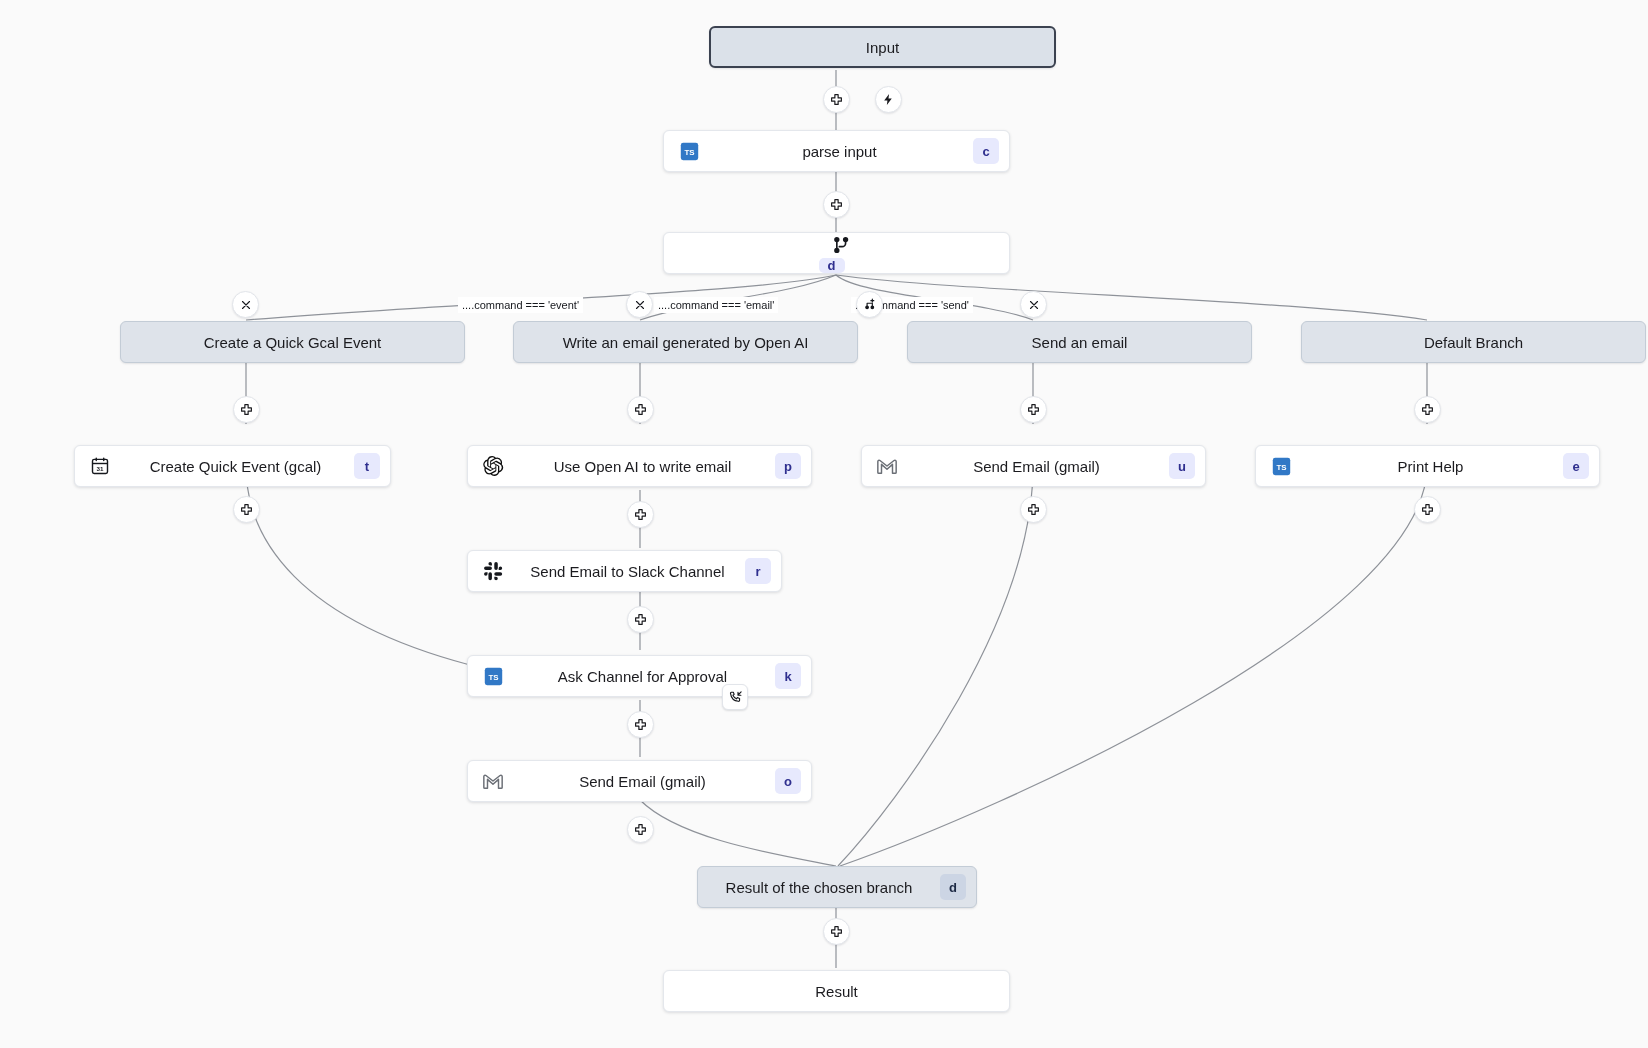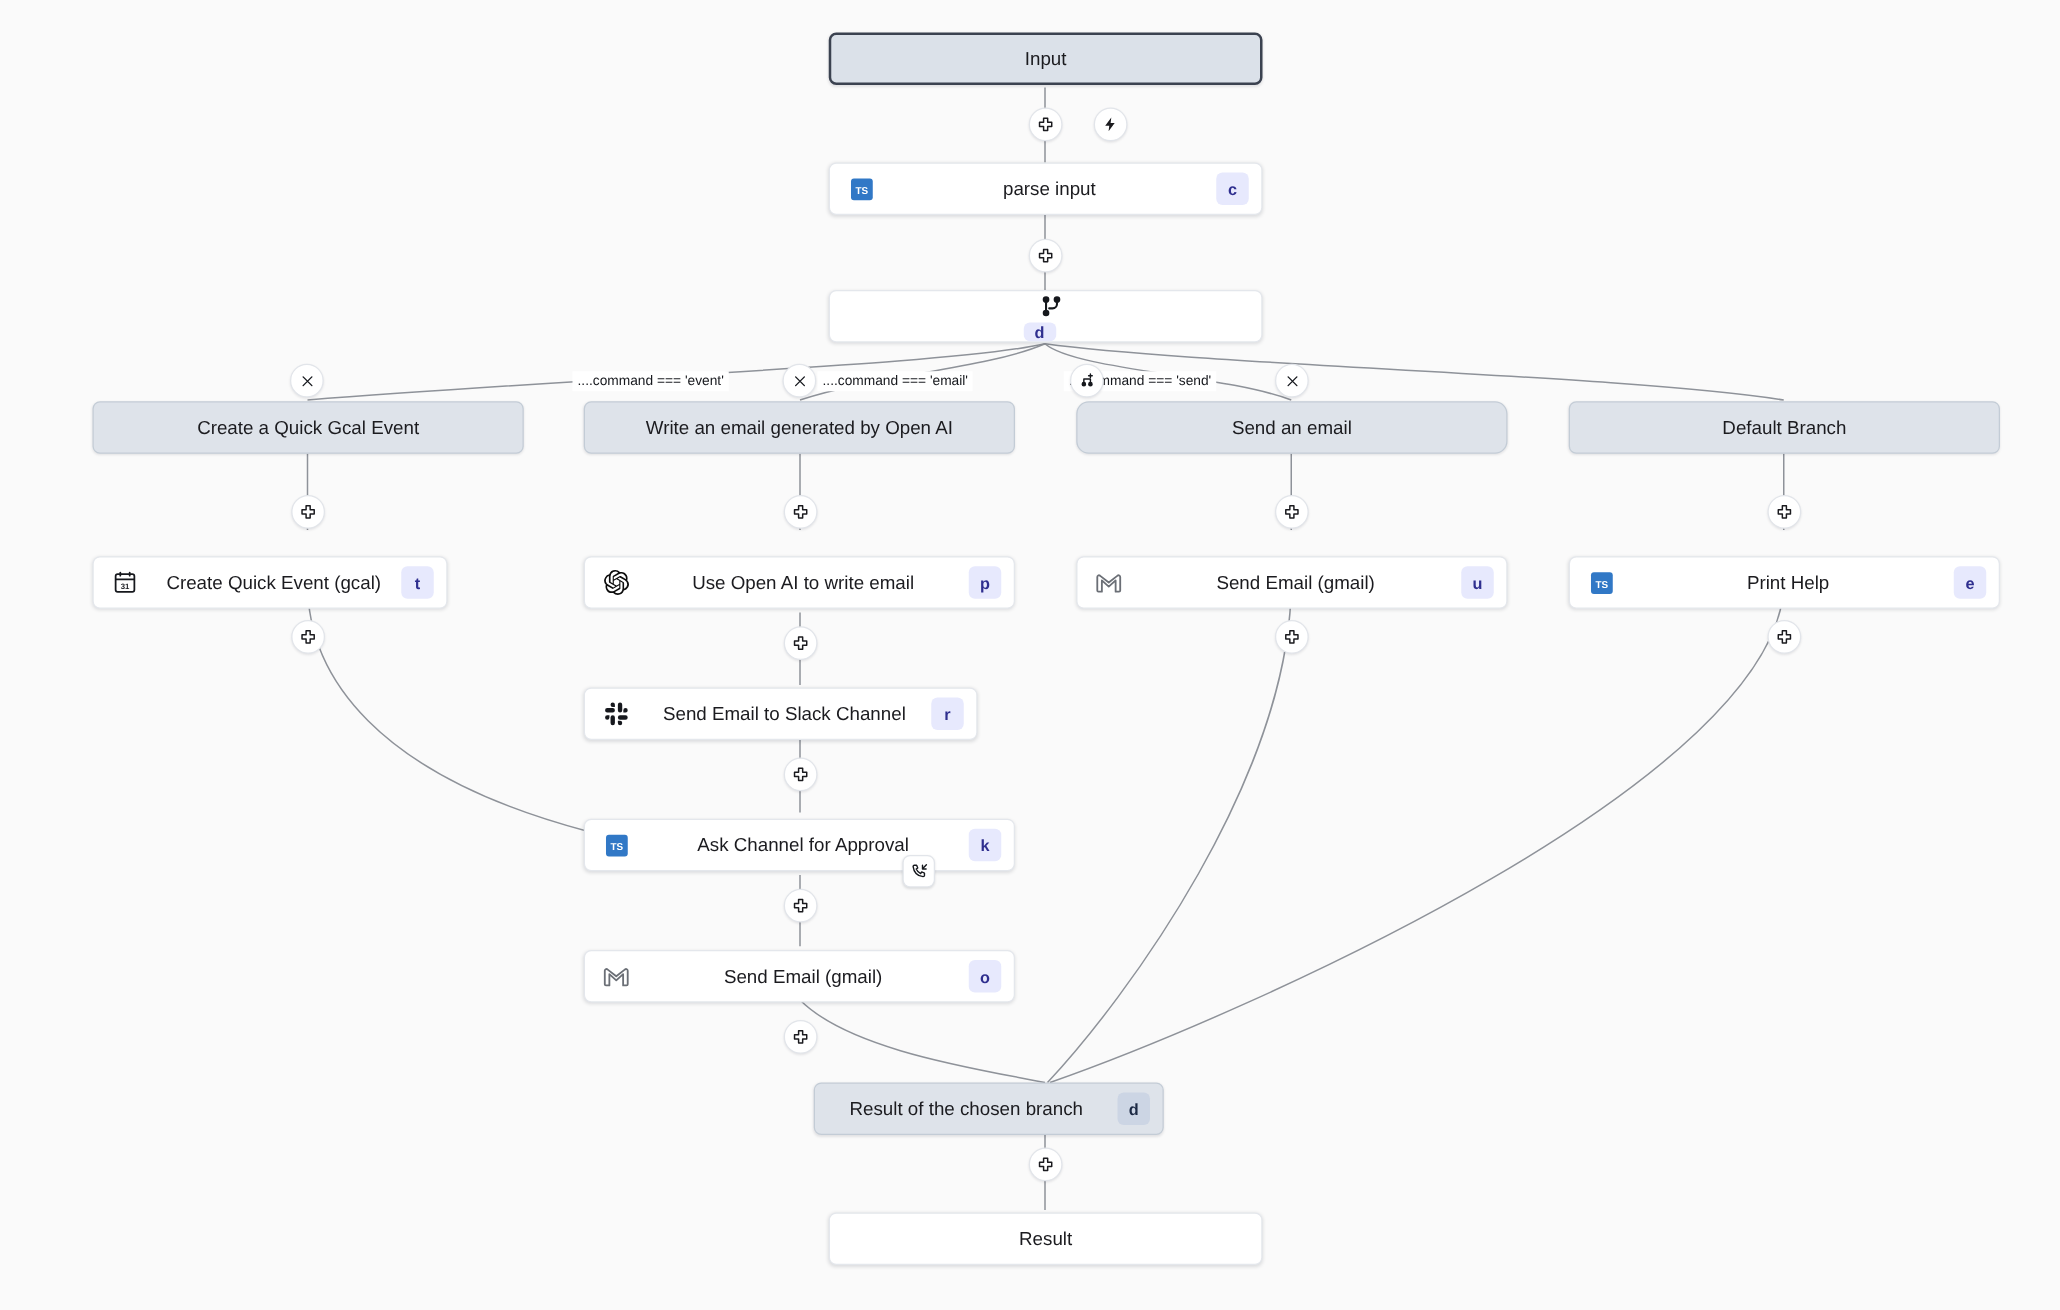--- a/index.html
+++ b/index.html
@@ -39,20 +39,21 @@
     white-space: nowrap;
     overflow: hidden;
     text-overflow: ellipsis;
     padding: 0 6px;
   }
   
   .node.grey {
     background: #dee3ea;
     border: 1px solid #c3ccd6;
     box-shadow: 0 1px 2px rgba(16,24,40,0.10);
+    margin-left: 46px;
   }
   .node.grey.strong {
     border: 2px solid #3b4250;
     background: #dbe1e9;
   }
   
   .node.white {
     background: #ffffff;
     border: 1px solid #e4e7ec;
     box-shadow: 0 1px 3px rgba(16,24,40,0.13);
@@ -231,21 +232,21 @@
       <path d="M16 2v5M13.5 4.5h5"></path>
     </svg>
   </div>
 
   <div class="node grey" style="left:74px; top:321px; width:345px;">
     <span class="label">Create a Quick Gcal Event</span>
   </div>
   <div class="node grey" style="left:467px; top:321px; width:345px;">
     <span class="label">Write an email generated by Open AI</span>
   </div>
-  <div class="node grey" style="left:861px; top:321px; width:345px;border-radius:10px;">
+  <div class="node grey" style="left:861px; top:321px; width:345px;">
     <span class="label">Send an email</span>
   </div>
   <div class="node grey" style="left:1255px; top:321px; width:345px;">
     <span class="label">Default Branch</span>
   </div>
 
   <div class="circ" style="left:233px; top:396px;">
     <svg width="13" height="13" viewBox="0 0 24 24">
       <path d="M9 3h6v6h6v6h-6v6H9v-6H3V9h6z" fill="none" stroke="#1b1b1f" stroke-width="2.2" stroke-linejoin="round"></path>
     </svg>
@@ -259,21 +260,21 @@
     <svg width="13" height="13" viewBox="0 0 24 24">
       <path d="M9 3h6v6h6v6h-6v6H9v-6H3V9h6z" fill="none" stroke="#1b1b1f" stroke-width="2.2" stroke-linejoin="round"></path>
     </svg>
   </div>
   <div class="circ" style="left:1414px; top:396px;">
     <svg width="13" height="13" viewBox="0 0 24 24">
       <path d="M9 3h6v6h6v6h-6v6H9v-6H3V9h6z" fill="none" stroke="#1b1b1f" stroke-width="2.2" stroke-linejoin="round"></path>
     </svg>
   </div>
 
-  <div class="node white" style="left:74px; top:445px; width:284px;">
+  <div class="node white" style="left:74px; top:445px; width:317px;">
     <span class="icon">
       <svg width="20" height="20" viewBox="0 0 24 24" fill="none" stroke="#16181d" stroke-width="1.7">
         <rect x="3" y="4" width="18" height="17" rx="2"></rect>
         <path d="M3 9h18" stroke-width="1.7"></path>
         <path d="M7.5 2.5v3M16.5 2.5v3" stroke-linecap="round"></path>
         <text x="12" y="18" font-family="Liberation Sans, sans-serif" font-size="7.5" font-weight="bold" fill="#16181d" stroke="none" text-anchor="middle">31</text>
       </svg>
     </span>
     <span class="label">Create Quick Event (gcal)</span>
     <span class="kbd">t</span>

